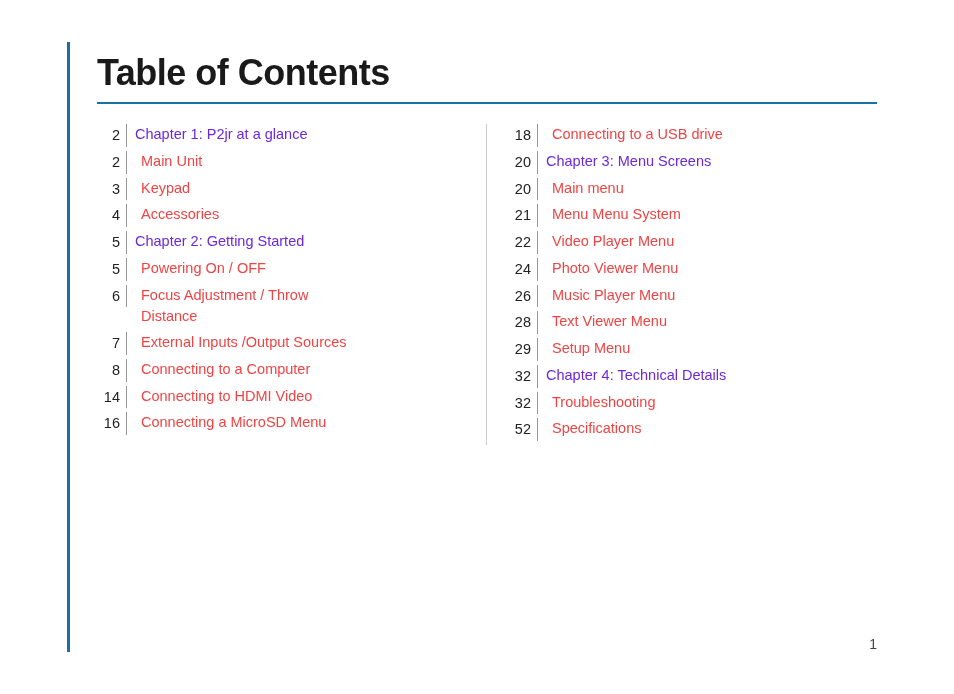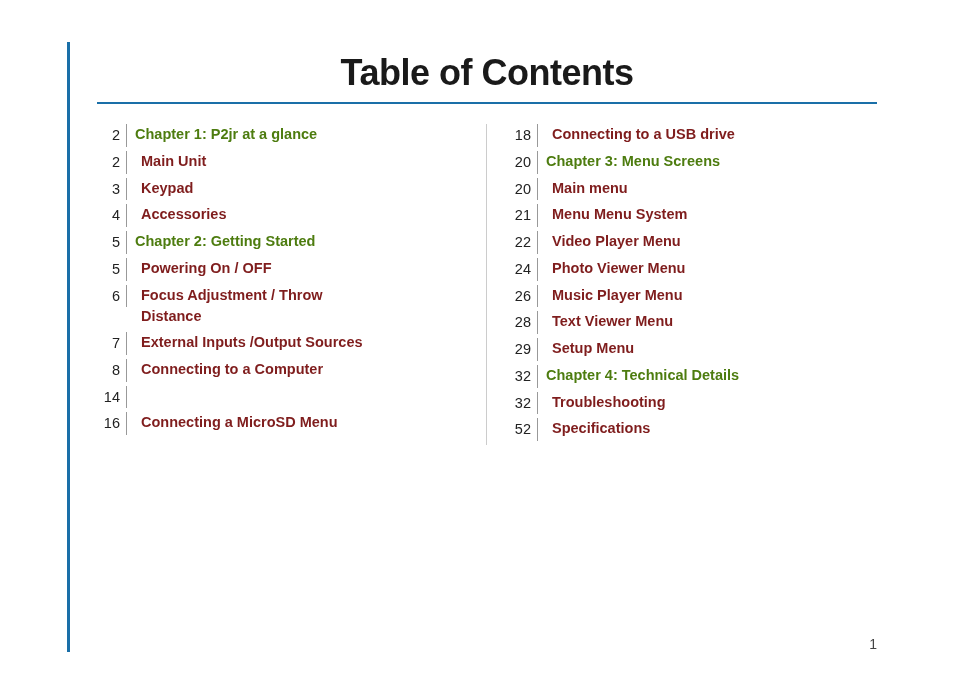--- a/index.html
+++ b/index.html
@@ -40,21 +40,20 @@
       margin-bottom: 10px;
       padding-bottom: 8px;
       border-bottom: 2px solid #1a6fa8;
     }
 
     .title {
       font-size: 36px;
       font-weight: bold;
       color: #1a1a1a;
       letter-spacing: -0.5px;
-      text-align: center;
     }
 
     .content-area {
       display: flex;
       gap: 0px;
       margin-top: 20px;
     }
 
     .column {
       flex: 1;
@@ -86,28 +85,27 @@
       border-right: 1px solid #999;
       padding-right: 6px;
       flex-shrink: 0;
     }
 
     .toc-label {
       flex: 1;
     }
 
     .toc-label.chapter {
-      font-weight: bold;
-      color: #4d7c0f;
+      font-weight: normal;
+      color: #6d28d9;
     }
 
     .toc-label.indented {
       padding-left: 6px;
-      color: #7f1d1d;
-      font-weight: bold;
+      color: #ef4444;
     }
 
     .page-number-bottom {
       position: absolute;
       bottom: 20px;
       right: 40px;
       font-size: 14px;
       color: #444;
     }
   </style>
@@ -154,20 +152,21 @@
         <div class="toc-row">
           <span class="page-num">7</span>
           <span class="toc-label indented">External Inputs /Output Sources</span>
         </div>
         <div class="toc-row">
           <span class="page-num">8</span>
           <span class="toc-label indented">Connecting to a Computer</span>
         </div>
         <div class="toc-row">
           <span class="page-num">14</span>
+          <span class="toc-label indented">Connecting to HDMI Video</span>
         </div>
         <div class="toc-row">
           <span class="page-num">16</span>
           <span class="toc-label indented">Connecting a MicroSD Menu</span>
         </div>
       </div>
     <div class="column-right" id="right-col">
     <div class="toc-row">
           <span class="page-num">18</span>
           <span class="toc-label indented">Connecting to a USB drive</span>

